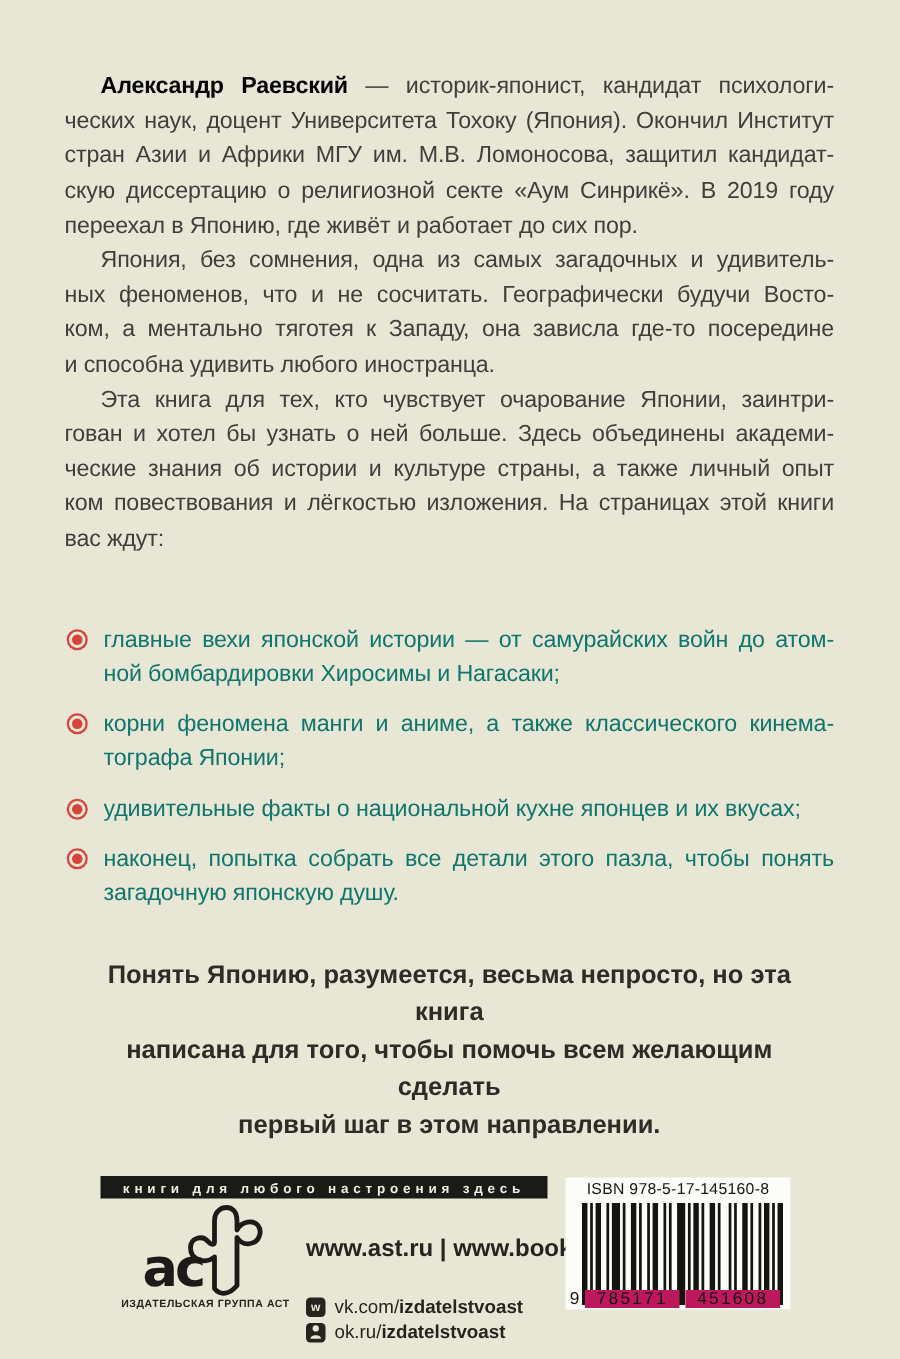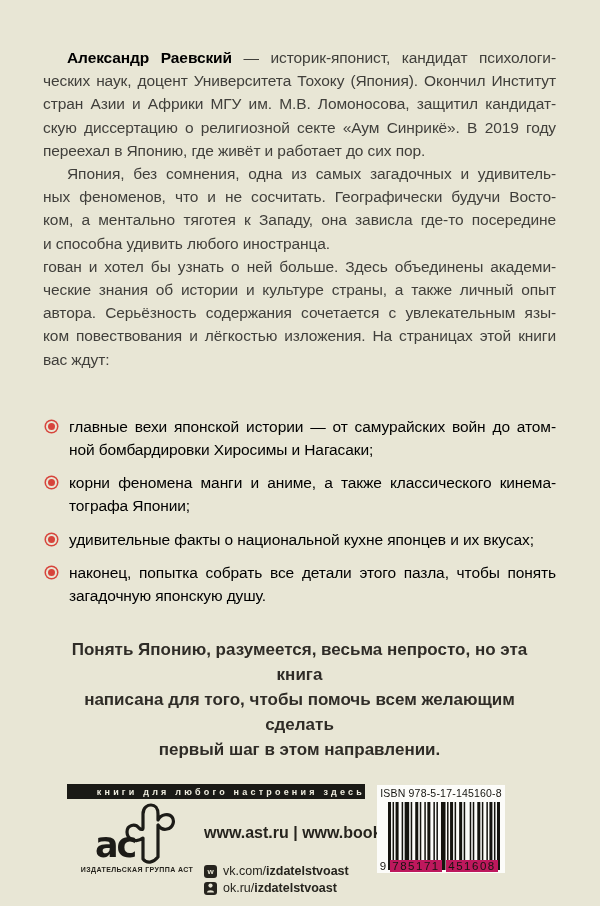--- a/index.html
+++ b/index.html
@@ -21,35 +21,35 @@
 
   #bullets { list-style:none; margin:44px 0 0 0; padding:0; }
   #bullets li { display:flex; margin:0 0 10px 0; }
   .bullet-dot {
     flex:0 0 auto; width:7px; height:7px; border-radius:50%;
     background:#d7443b;
     box-shadow:0 0 0 2px #e8e6d5, 0 0 0 3.5px #d7443b;
     margin:8px 14px 0 5px;
   }
   .bullet-text { flex:1; min-width:0; }
-  .bullet-text .line { color:#000000; }
+  .bullet-text .line { color:#0f766e; }
 
   .closing {
     margin-top:30px; padding:0 18px;
     text-align:center; font-weight:bold;
     font-size:17px; line-height:25px; color:#2f2c27;
     white-space:pre-line;
   }
 
   .banner {
     position:absolute; left:67px; top:784px; width:298px; height:15px;
     background:#1a1a16; color:#efedd F;
     color:#f0eee0;
     font-size:9px; font-weight:bold; letter-spacing:3.2px;
-    text-align:right; line-height:16px;
+    text-align:center; line-height:16px;
   }
 
   .logo-svg { position:absolute; left:94px; top:802px; }
   .logo-caption {
     position:absolute; left:62px; top:866px; width:150px;
     text-align:center; font-size:7px; font-weight:bold;
     letter-spacing:0.4px; color:#26241e;
   }
 
   .links { position:absolute; left:204px; top:824px; }
@@ -57,21 +57,21 @@
   .social { display:flex; align-items:center; margin-top:3px; font-size:12.5px; color:#26241e; }
   .social b { font-weight:bold; }
   .sicon {
     width:13px; height:13px; border-radius:3px; background:#26241e;
     display:inline-flex; align-items:center; justify-content:center;
     margin-right:6px; flex:0 0 auto;
     color:#e8e6d5; font-size:8px; font-weight:bold; line-height:13px;
   }
 
   .barcode {
-    position:absolute; left:377px; top:785px; width:128px; height:88px;
+    position:absolute; left:377px; top:785px; width:150px; height:88px;
     background:#fcfcf9;
   }
   .isbn {
     position:relative; z-index:2; padding-top:2px;
     text-align:center; font-size:10.5px; letter-spacing:0.2px; color:#15140f;
   }
   .bars-wrap { position:absolute; left:11px; right:5px; top:17px; bottom:3px; }
   .bars-wrap svg { width:100%; height:100%; display:block; }
   .digits {
     position:absolute; left:1px; right:5px; bottom:1px; height:14px;
@@ -95,23 +95,23 @@
           <div class="line">скую диссертацию о религиозной секте «Аум Синрикё». В 2019 году</div>
           <div class="line last">переехал в Японию, где живёт и работает до сих пор.</div>
         </div>
         <div>
           <div class="line indent">Япония, без сомнения, одна из самых загадочных и удивитель-</div>
           <div class="line">ных феноменов, что и не сосчитать. Географически будучи Восто-</div>
           <div class="line">ком, а ментально тяготея к Западу, она зависла где-то посередине</div>
           <div class="line last">и способна удивить любого иностранца.</div>
         </div>
         <div>
+          <div class="line indent">Эта книга для тех, кто чувствует очарование Японии, заинтри-</div>
           <div class="line">гован и хотел бы узнать о ней больше. Здесь объединены академи-</div>
           <div class="line">ческие знания об истории и культуре страны, а также личный опыт</div>
-          <div class="line">автора. Серьёзность содержания сочетается с увлекательным язы-</div>
           <div class="line">ком повествования и лёгкостью изложения. На страницах этой книги</div>
           <div class="line last">вас ждут:</div>
         </div>
       </div>
     <ul id="bullets">
         <li>
           <span class="bullet-dot"></span>
           <div class="bullet-text">
             <div class="line">главные вехи японской истории — от самурайских войн до атом-</div>
             <div class="line last">ной бомбардировки Хиросимы и Нагасаки;</div>

